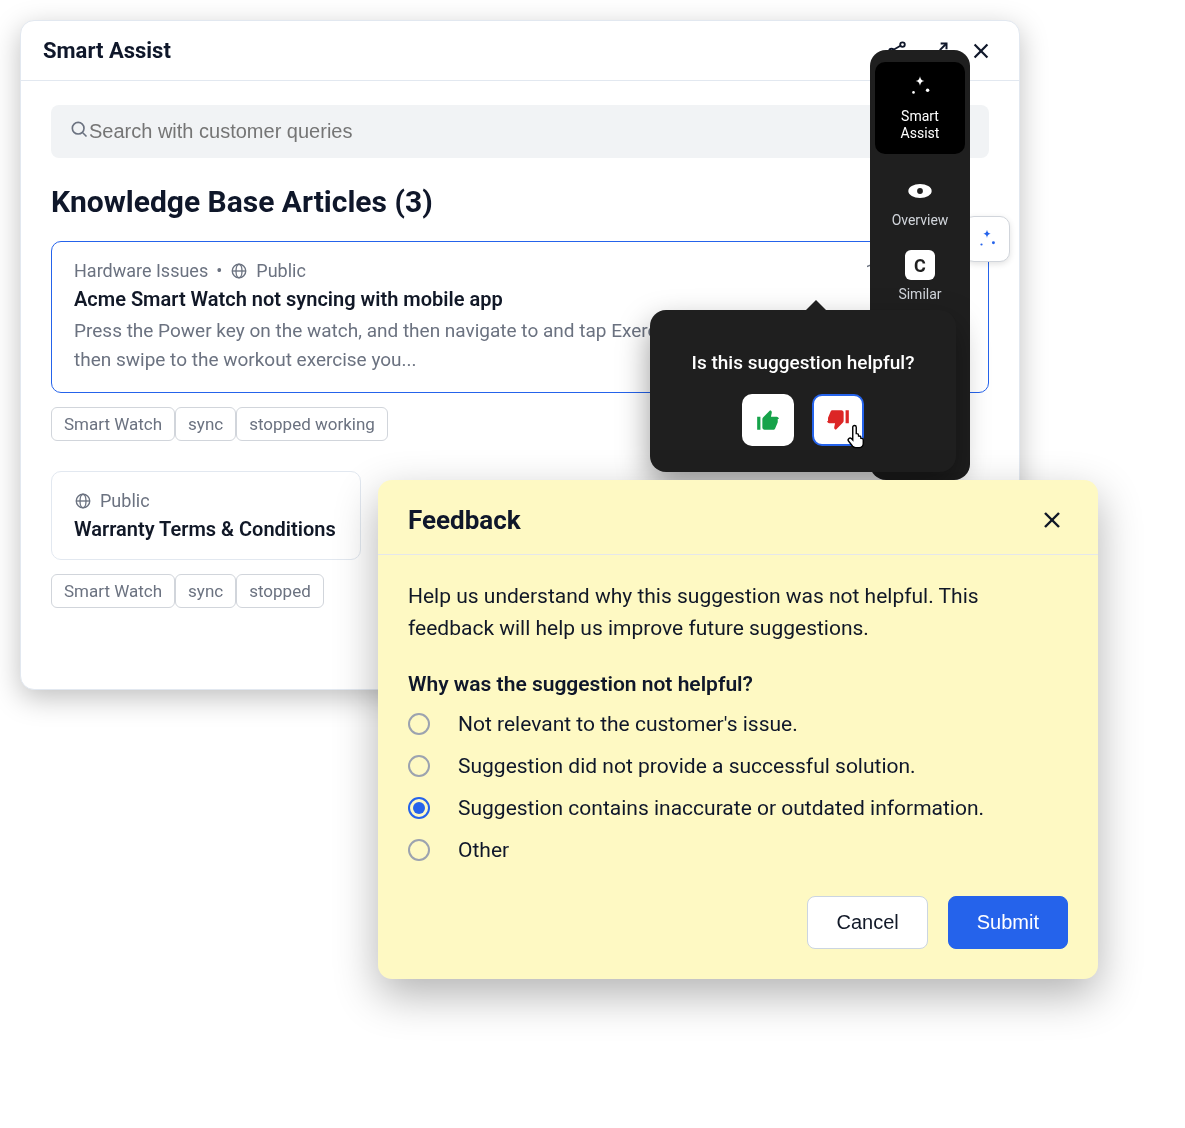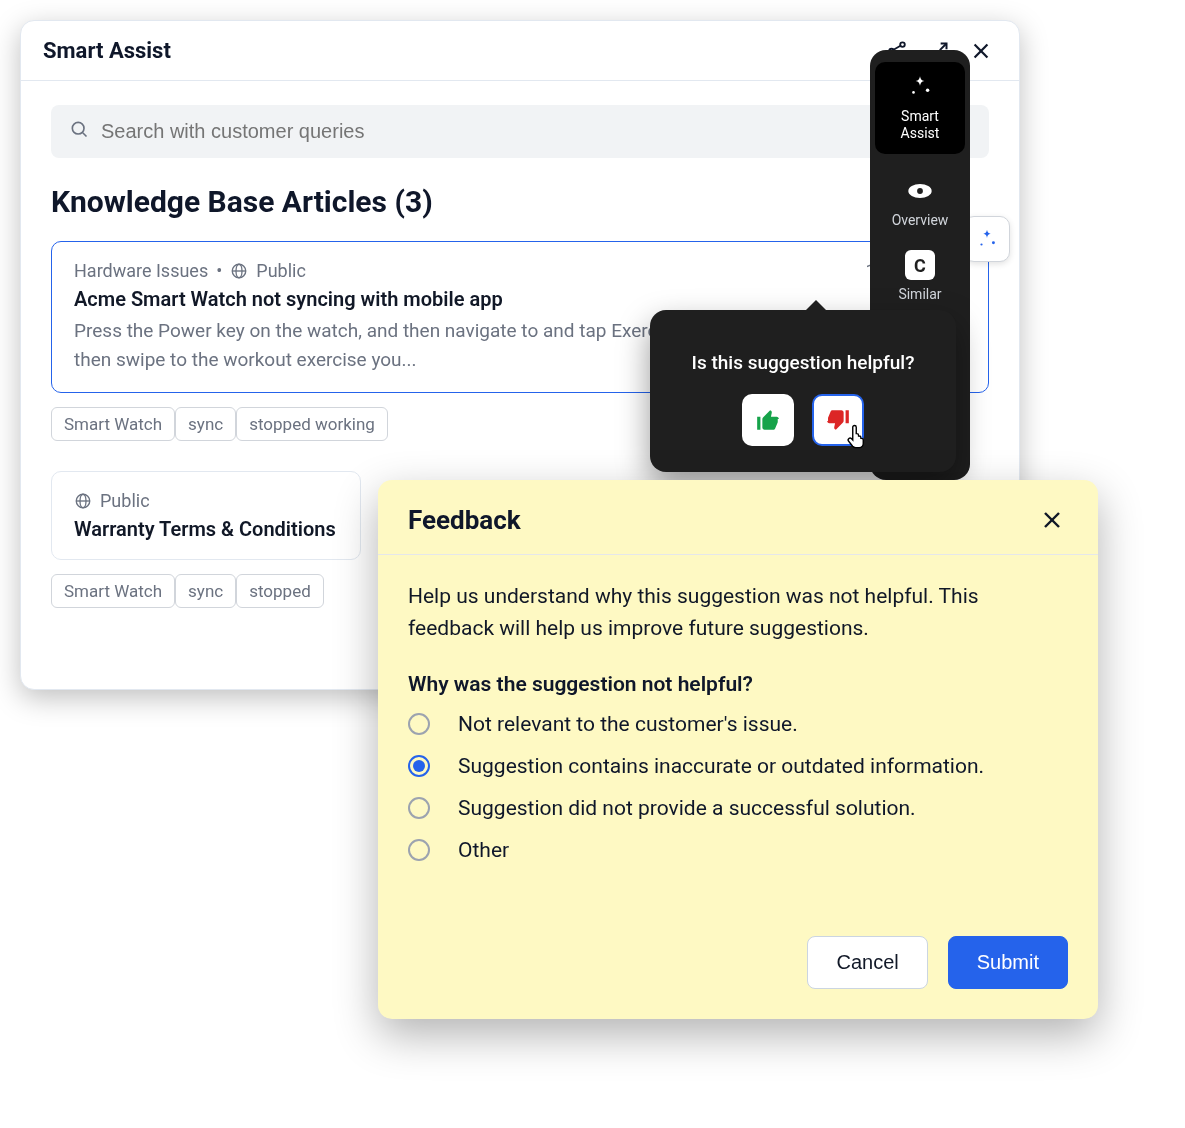--- a/index.html
+++ b/index.html
@@ -35,21 +35,21 @@
   .panel-title { font-size: 22px; font-weight: 700; }
   .panel-header-spacer { flex: 1; }
   .icon-btn { width: 32px; height: 32px; display: inline-flex; align-items: center; justify-content: center; cursor: pointer; color:#0f172a; margin-left: 10px;}
   .main {
     padding: 24px 30px 40px 30px;
   }
 
   .search {
     display: flex;
     align-items: center;
-    gap: 12px;
+    gap: 0;
     background: #f1f3f5;
     border-radius: 8px;
     padding: 14px 18px;
     font-size: 20px;
     color: #6b7280;
   }
   .search input {
     border: none;
     background: transparent;
     font-size: 20px;
@@ -193,21 +193,21 @@
   .radio {
     width:22px; height:22px; border-radius:50%;
     border:2px solid #9ca3af; display:inline-flex; align-items:center; justify-content:center;
     flex-shrink:0;
   }
   .radio.checked { border-color:#2563eb; }
   .radio.checked::after{
     content:""; width:12px; height:12px; border-radius:50%; background:#2563eb;
   }
   .modal-actions { display:flex; gap:20px; justify-content:flex-end; padding:34px 30px 0 30px;}
-  .btn { font-size:20px; padding:14px 28px; border-radius:8px; cursor:pointer;margin-top:40px;}
+  .btn { font-size:20px; padding:14px 28px; border-radius:8px; cursor:pointer;}
   .btn.cancel { background:#fff; border:1px solid #cbd5e1; color:#111827;}
   .btn.submit { background:#2563eb; border:1px solid #2563eb; color:#fff;}
 </style>
 </head>
 <body>
 
 <div class="panel">
   <div class="panel-header">
     <div class="panel-title">Smart Assist</div>
     <div class="panel-header-spacer"></div>
@@ -373,29 +373,29 @@
   </div>
   <div class="modal-body">
     <p class="modal-lead">Help us understand why this suggestion was not helpful. This feedback will help us improve future suggestions.</p>
     <div class="question">Why was the suggestion not helpful?</div>
     <div class="options">
       <label class="opt">
         <span class="radio"></span>
         <span>Not relevant to the customer's issue.</span>
       </label>
       <label class="opt">
+        <span class="radio"></span>
+        <span>Suggestion did not provide a successful solution.</span>
+      </label>
+      <label class="opt">
         <span class="radio checked"></span>
         <span>Suggestion contains inaccurate or outdated information.</span>
       </label>
       <label class="opt">
         <span class="radio"></span>
-        <span>Suggestion did not provide a successful solution.</span>
-      </label>
-      <label class="opt">
-        <span class="radio"></span>
         <span>Other</span>
       </label>
     </div>
   </div>
   <div class="modal-actions">
     <button class="btn cancel">Cancel</button>
     <button class="btn submit">Submit</button>
   </div>
 </div>
 

